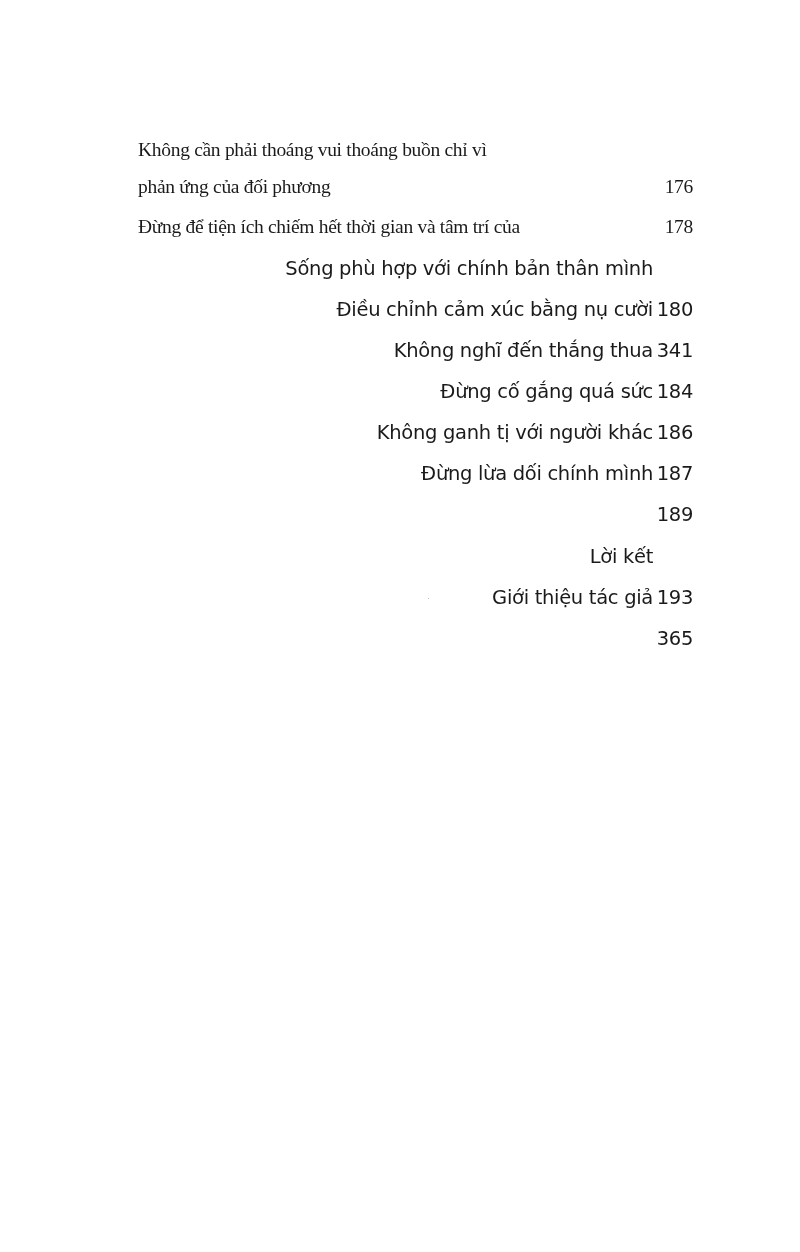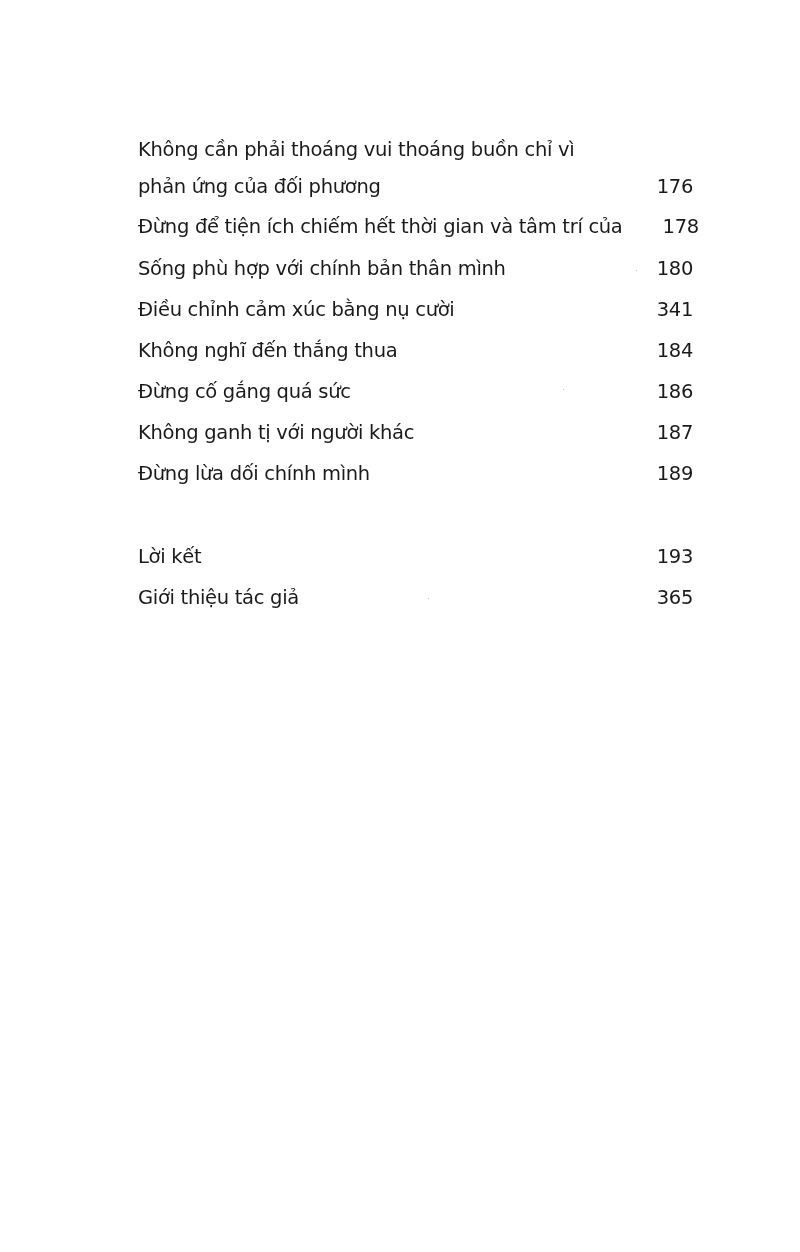--- a/index.html
+++ b/index.html
@@ -25,23 +25,25 @@
       display: flex;
       justify-content: space-between;
       align-items: flex-end;
       font-size: 19.5px;
       line-height: 37px;
       letter-spacing: -0.3px;
     }
     .entry.single {
       height: 41px;
       line-height: 41px;
+      flex-direction: column;
     }
     .entry.multi {
       margin-bottom: 3px;
+      font-family: Liberation Serif, serif;
     }
     .entry .title {
       flex: 1;
       padding-right: 40px;
     }
     .entry .page {
       flex: 0 0 auto;
       text-align: left;
       white-space: nowrap;
     }

